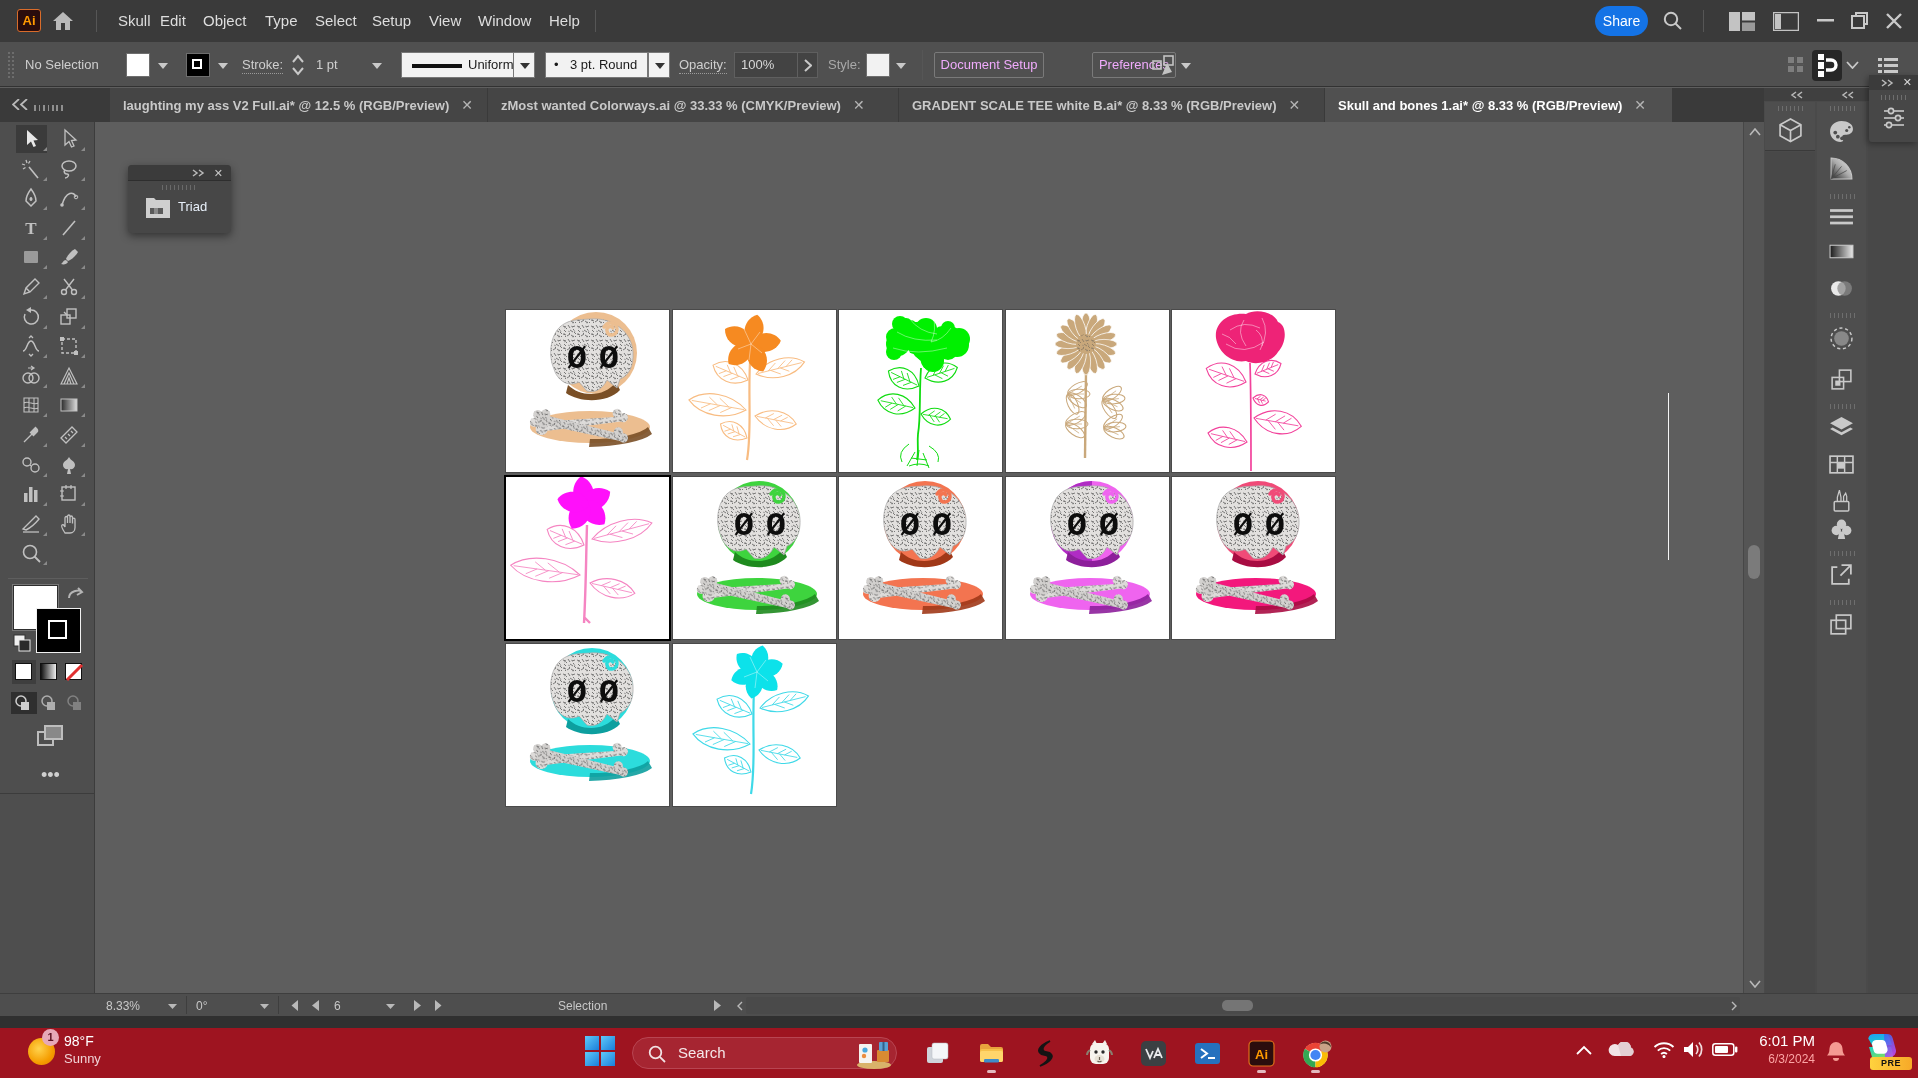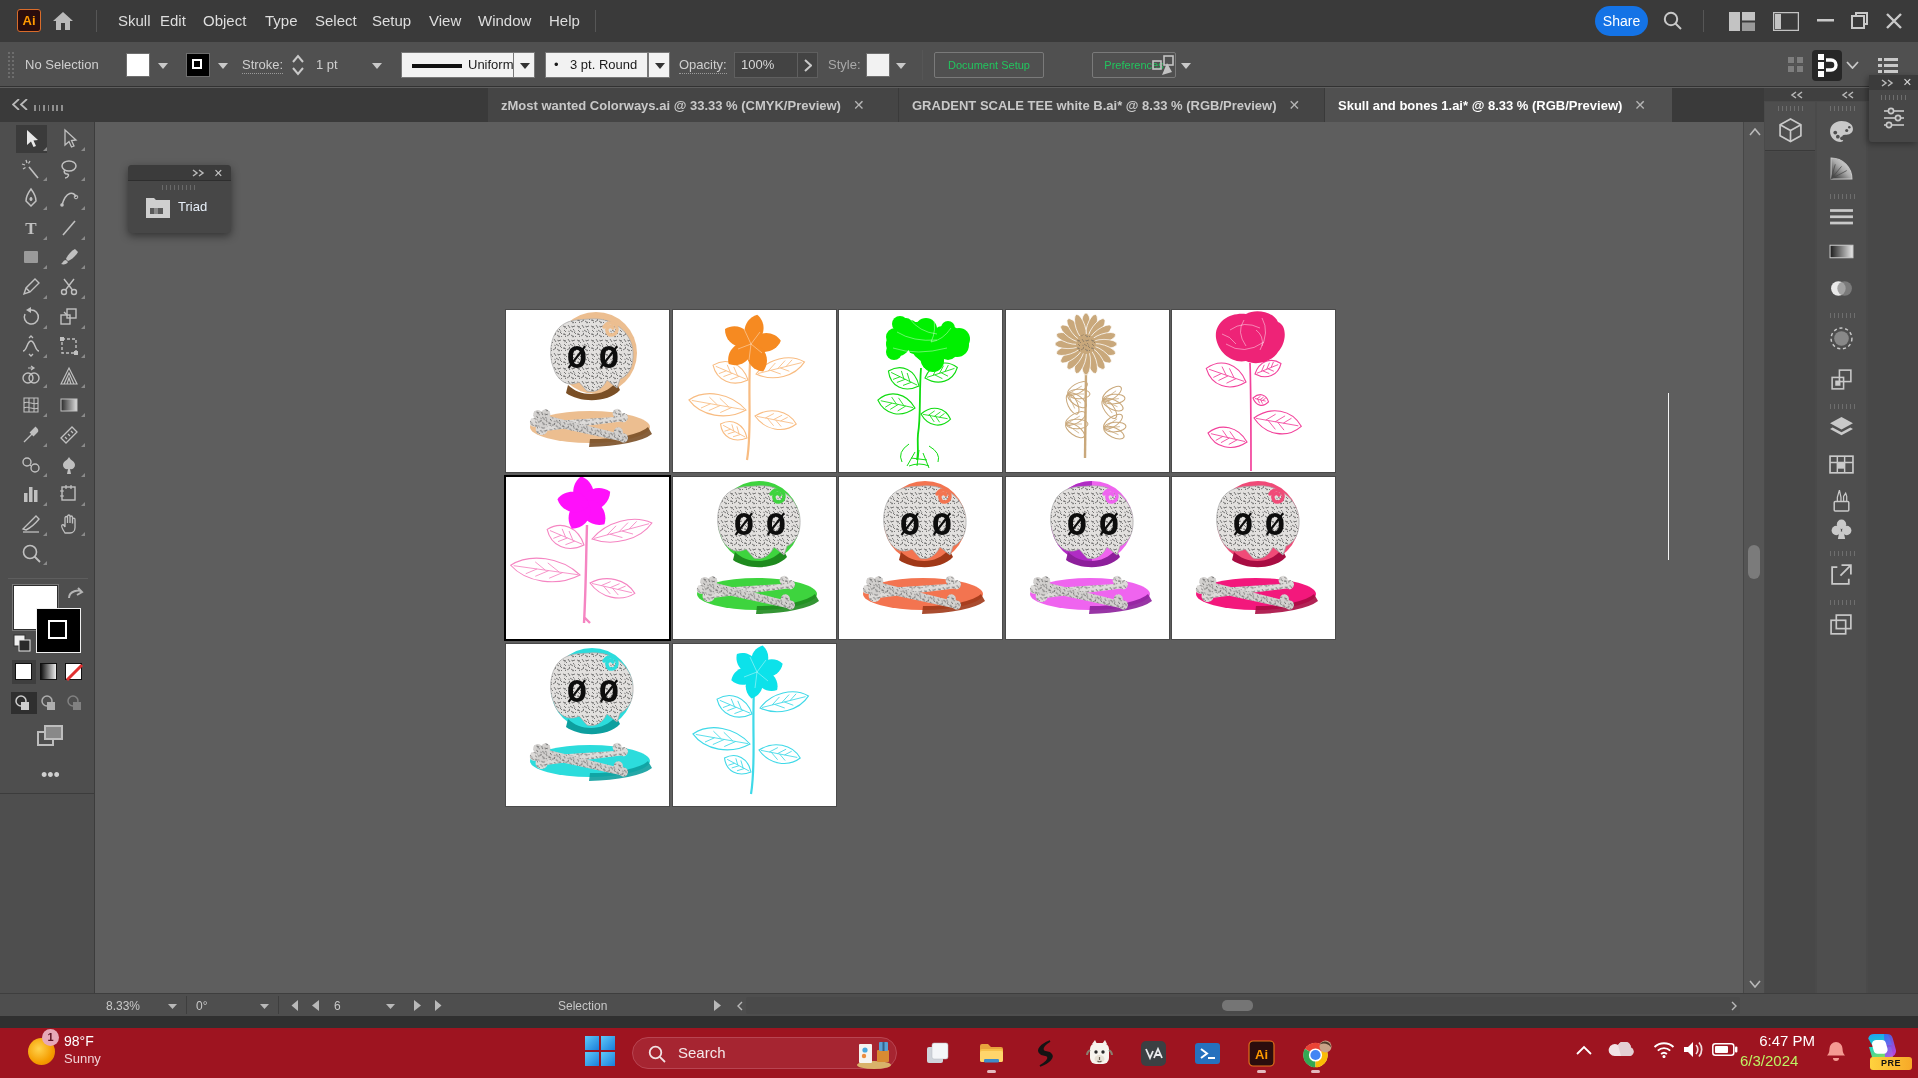--- a/index.html
+++ b/index.html
@@ -13,21 +13,21 @@
 #ailogo { position:absolute; left:17px; top:9px; width:24px; height:23px; background:#2a0d0d; border:1px solid #d96c2b; border-radius:3px; color:#ff9a00; font-weight:bold; font-size:13px; text-align:center; line-height:21px; }
 .vsep { position:absolute; background:#565656; width:1px; }
 
 
 #controlbar { position:absolute; left:0; top:42px; width:1918px; height:45px; background:#505050; border-bottom:1px solid #323232;}
 .cb-txt { position:absolute; color:#cfcfcf; font-size:13px; top:15px; }
 .dotted { border-bottom:1px dotted #9a9a9a; padding-bottom:1px; }
 .swatch { position:absolute; top:11px; width:24px; height:24px; border:1px solid #6e6e6e; }
 .caret { position:absolute; width:10px; height:6px; }
 .whitebox { position:absolute; top:10px; height:26px; background:#f2f2f2; border:1px solid #777; color:#1a1a1a; font-size:13px; }
-.cbbtn { position:absolute; top:10px; height:26px; border:1px solid #7a7a7a; border-radius:2px; color:#22c55e; font-size:11px; text-align:center; }
+.cbbtn { position:absolute; top:10px; height:26px; border:1px solid #7a7a7a; border-radius:2px; color:#f0abfc; font-size:13px; text-align:center; }
 .darkfield { position:absolute; top:10px; height:26px; background:#434343; border:1px solid #5f5f5f; color:#d8d8d8; font-size:13px; }
 
 
 #tabbar { position:absolute; left:0; top:88px; width:1918px; height:34px; background:#3a3a3a; }
 .tab { position:absolute; top:0; height:34px; line-height:34px; font-size:13px; font-weight:bold; color:#c9c9c9; background:#454545; padding-left:13px; }
 .tab .x { color:#b5b5b5; font-weight:normal; font-size:14px; margin-left:12px; }
 
 
 #leftdock { position:absolute; left:0; top:122px; width:95px; height:871px; background:#4e4e4e; border-right:1px solid #3c3c3c; }
 .tool { position:absolute; width:30px; height:28px; display:flex; align-items:center; justify-content:center; }
@@ -159,20 +159,21 @@
   <svg class="caret" style="left:1181px;top:21px" viewBox="0 0 10 6">
         <path d="M0 0 L5 6 L10 0 Z" fill="#c9c9c9"></path>
       </svg>
 </div>
 
 <div id="tabbar">
   <svg class="abs" style="left:12px;top:11px" width="16" height="11" viewBox="0 0 16 11">
         <path d="M7 0 L1 5.5 L7 11 M15 0 L9 5.5 L15 11" fill="none" stroke="#b9b9b9" stroke-width="1.8"></path>
       </svg>
   <div style="position:absolute;left:34px;top:17px;width:30px;height:6px;background-image:repeating-linear-gradient(90deg,#8f8f8f 0 1.5px,transparent 1.5px 4.5px);"></div>
+  <div class="tab" style="left:110px;width:377px;">laughting my ass V2 Full.ai* @ 12.5 % (RGB/Preview)<span class="x">✕</span></div>
   <div class="tab" style="left:488px;width:410px;">zMost wanted Colorways.ai @ 33.33 % (CMYK/Preview)<span class="x">✕</span></div>
   <div class="tab" style="left:899px;width:425px;">GRADENT SCALE TEE white B.ai* @ 8.33 % (RGB/Preview)<span class="x">✕</span></div>
   <div class="tab" style="left:1325px;width:347px;background:#505050;color:#ffffff;">Skull and bones 1.ai* @ 8.33 % (RGB/Preview)<span class="x">✕</span></div>
 </div>
 
 <div id="leftdock">
 
 <div style="position:absolute;left:16px;top:3px;width:31px;height:28px;background:#3b3b3b;"></div>
 <div class="tool" style="left:16px;top:3px;">
         <svg width="22" height="22" viewBox="0 0 22 22">
@@ -1222,22 +1223,22 @@
       </svg>
 <svg style="position:absolute;left:1683px;top:13px" width="24" height="17" viewBox="0 0 24 17">
         <path d="M1 6 h4 l5 -5 v15 l-5 -5 h-4 Z" fill="#fff"></path>
         <path d="M13 4 a6.5 6.5 0 0 1 0 9 M16 1.5 a10.5 10.5 0 0 1 0 14" stroke="#fff" stroke-width="1.7" fill="none" opacity="0.85"></path>
       </svg>
 <svg style="position:absolute;left:1712px;top:15px" width="26" height="13" viewBox="0 0 26 13">
         <rect x="0.8" y="0.8" width="21" height="11.4" rx="2.5" fill="none" stroke="#fff" stroke-width="1.5"></rect>
         <rect x="3" y="3" width="13" height="7" rx="1" fill="#fff"></rect>
         <rect x="23" y="3.6" width="2.4" height="5.8" rx="1" fill="#fff"></rect>
       </svg>
-<div style="position:absolute;left:1745px;top:4px;width:70px;text-align:right;font-size:15px;color:#fff;">6:47 PM</div>
-<div style="position:absolute;left:1740px;top:24px;width:75px;text-align:left;font-size:15px;color:#bef264;">6/3/2024</div>
+<div style="position:absolute;left:1745px;top:4px;width:70px;text-align:right;font-size:15px;color:#fff;">6:01 PM</div>
+<div style="position:absolute;left:1740px;top:24px;width:75px;text-align:right;font-size:12px;color:#fca5a5;">6/3/2024</div>
 <svg style="position:absolute;left:1826px;top:13px" width="20" height="22" viewBox="0 0 20 22">
         <path d="M10 1 a6.5 6.5 0 0 1 6.5 6.5 c0 4 1.5 6 2.5 7 h-18 c1 -1 2.5 -3 2.5 -7 A6.5 6.5 0 0 1 10 1 Z" fill="#f49a92"></path>
         <path d="M7 17 a3 3 0 0 0 6 0 Z" fill="#f49a92"></path>
       </svg>
 <svg style="position:absolute;left:1864px;top:4px" width="33" height="30" viewBox="0 0 33 30">
 <defs>
 <linearGradient id="cpa" x1="0" y1="0" x2="0.3" y2="1">
             <stop offset="0" stop-color="#1f9ff5"></stop>
             <stop offset="1" stop-color="#1ad0c8"></stop>
           </linearGradient>

